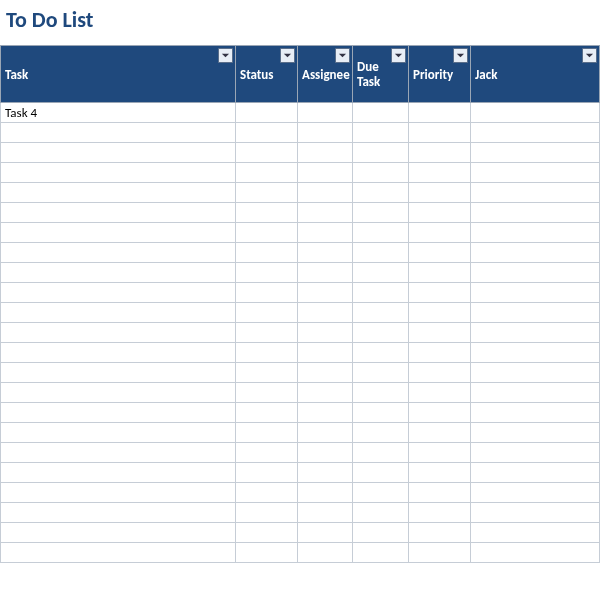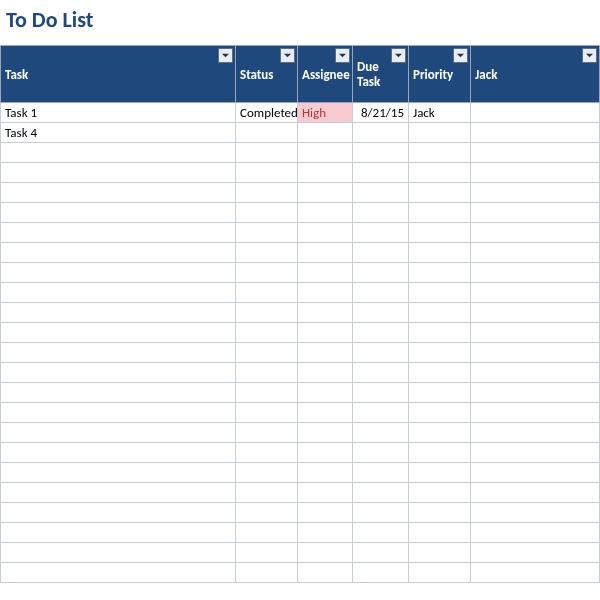--- a/index.html
+++ b/index.html
@@ -130,28 +130,20 @@
         <span class="filter-btn">
             <svg width="9" height="9" viewBox="0 0 10 10">
               <path d="M1 3 L5 7 L9 3 Z" fill="#334"></path>
             </svg>
           </span>
       </th>
     </tr>
   </thead>
   <tbody id="table-body">
       <tr>
-        <td>Task 1</td>
-        <td>Completed</td>
-        <td class="high-priority">High</td>
-        <td class="due-cell">8/21/15</td>
-        <td>Jack</td>
-        <td></td>
-      </tr>
-      <tr>
         <td>Task 4</td>
         <td></td>
         <td></td>
         <td class="due-cell"></td>
         <td></td>
         <td></td>
       </tr>
       <tr>
         <td></td>
         <td></td>

